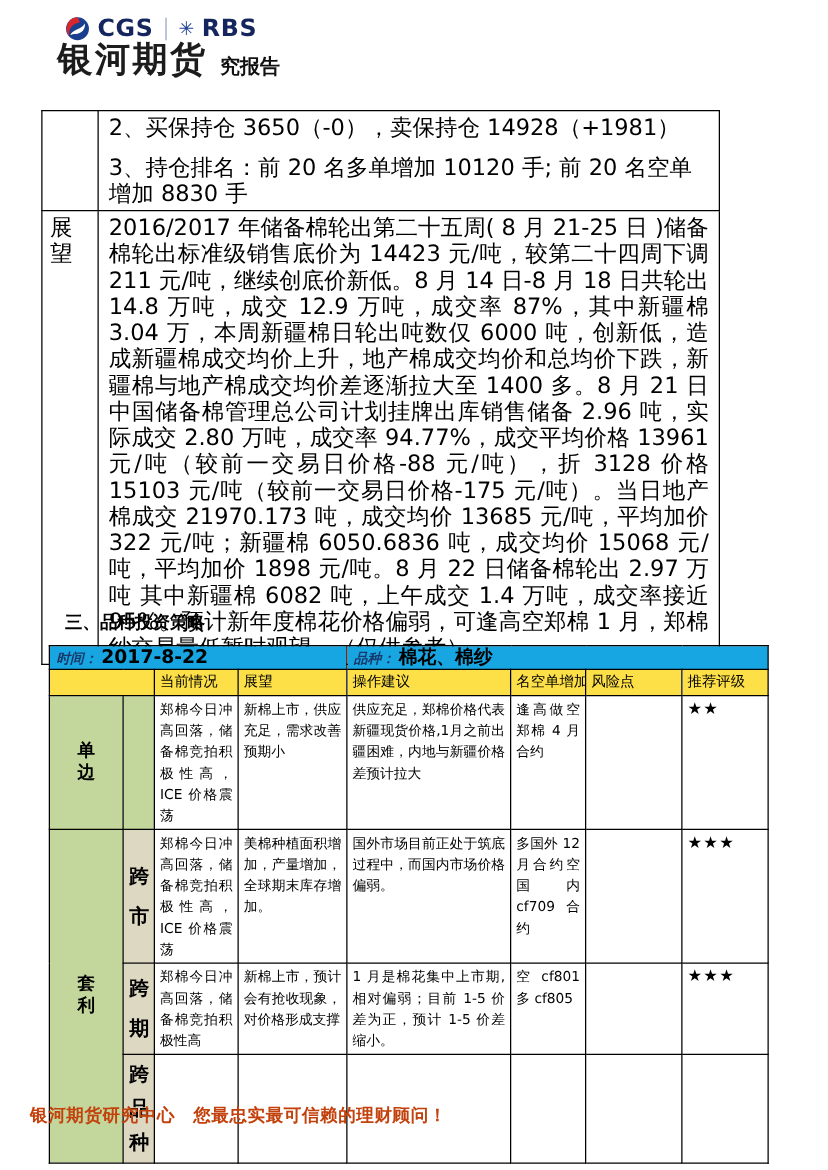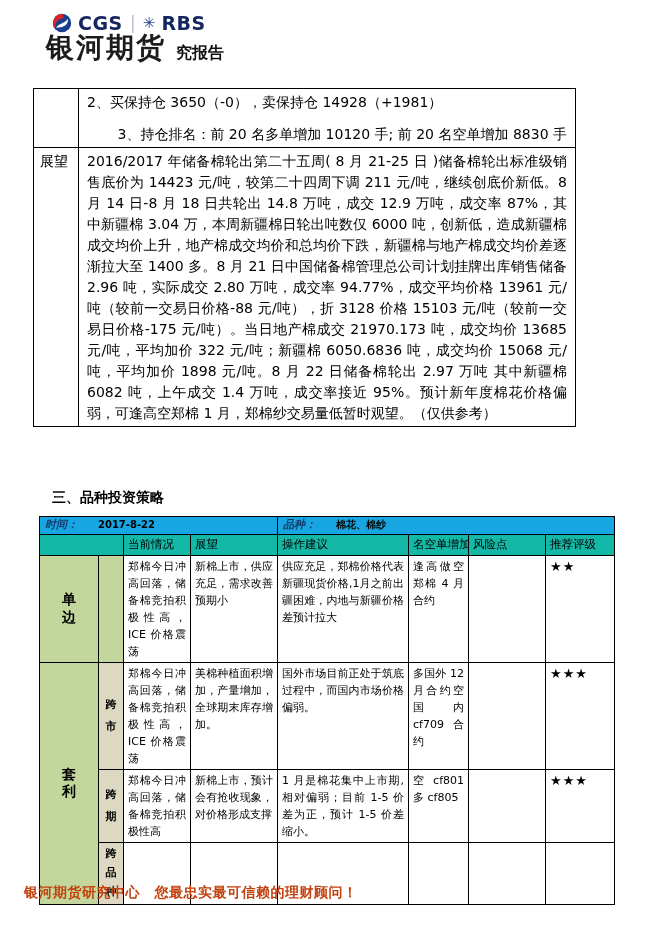--- a/index.html
+++ b/index.html
@@ -15,44 +15,44 @@
   .rbs-star{color:#1b3f8f;font-size:15px;font-weight:900;line-height:1;}
   .brand-row{position:absolute;left:46px;top:33px;display:flex;align-items:flex-end;gap:10px;}
   .brand{font-size:28px;font-weight:900;color:#1c1c1c;letter-spacing:2px;line-height:1.1;}
   .brand-suffix{font-size:16px;font-weight:800;color:#111;}
 
   
   table{border-collapse:collapse;table-layout:fixed;}
   td{border:1px solid #000;vertical-align:top;overflow:hidden;}
 
   
-  .t1{position:absolute;left:33px;top:88px;width:543px;font-size:14px;}
+  .t1{position:absolute;left:33px;top:88px;width:543px;font-size:18px;}
   .t1 td{padding:3px 8px 2px 8px;line-height:21px;}
   .t1 .lbl{padding:3px 4px 2px 6px;}
   .t1 p{margin:0;}
-  .t1 p + p{margin-top:11px;text-align:right;}
+  .t1 p + p{margin-top:11px;}
   .t1 .long{text-align:justify;}
 
   
   .sec-title{position:absolute;left:52px;top:489px;font-size:14px;font-weight:800;color:#000;}
 
   
   .t2{position:absolute;left:39px;top:516px;width:575px;font-size:11px;}
   .t2 td{padding:2px 4px;line-height:17px;}
   .meta-row td{background:#18a6e3;border:1px solid #000;padding:1px 5px;height:15px;line-height:14px;white-space:nowrap;}
   .meta-label{color:#173a6b;font-weight:700;font-size:11px;font-style:italic;}
-  .meta-value{color:#000;font-weight:800;font-size:10px;margin-left:20px;}
-  .hdr-row td{background:#14b8a6;height:16px;font-size:11.5px;color:#000;padding:2px 4px;line-height:15px;white-space:nowrap;}
+  .meta-value{color:#000;font-weight:800;font-size:15px;margin-left:3px;}
+  .hdr-row td{background:#fde047;height:16px;font-size:11.5px;color:#000;padding:2px 4px;line-height:15px;white-space:nowrap;}
   .cell-green{background:#c3d69b;}
   .cell-tan{background:#ddd8c2;}
   .group-cell{vertical-align:middle;text-align:center;}
   .vstack{display:inline-block;width:1.05em;word-break:break-all;font-weight:800;text-align:center;}
   .g-big{font-size:14px;line-height:1.25;}
   .sub-cell{vertical-align:middle;text-align:center;}
-  .sub-cell .vstack{font-size:11px;line-height:2.0;text-align:center;}
+  .sub-cell .vstack{font-size:16px;line-height:2.0;text-align:center;}
   .sub-cell.tight .vstack{line-height:1.7;}
   .body-cell{text-align:justify;}
   .rating-cell{font-size:13px;letter-spacing:1px;padding-top:3px;}
 
   
   .footer-left{position:absolute;left:24px;top:884px;font-size:14px;font-weight:800;color:#c2410c;letter-spacing:.5px;}
   .footer-right{position:absolute;left:420px;top:887px;font-size:11.5px;color:#2e2e6e;font-style:italic;font-family:"DejaVu Serif","Liberation Serif",serif;letter-spacing:1px;}
 </style>
 </head>
 <body>

